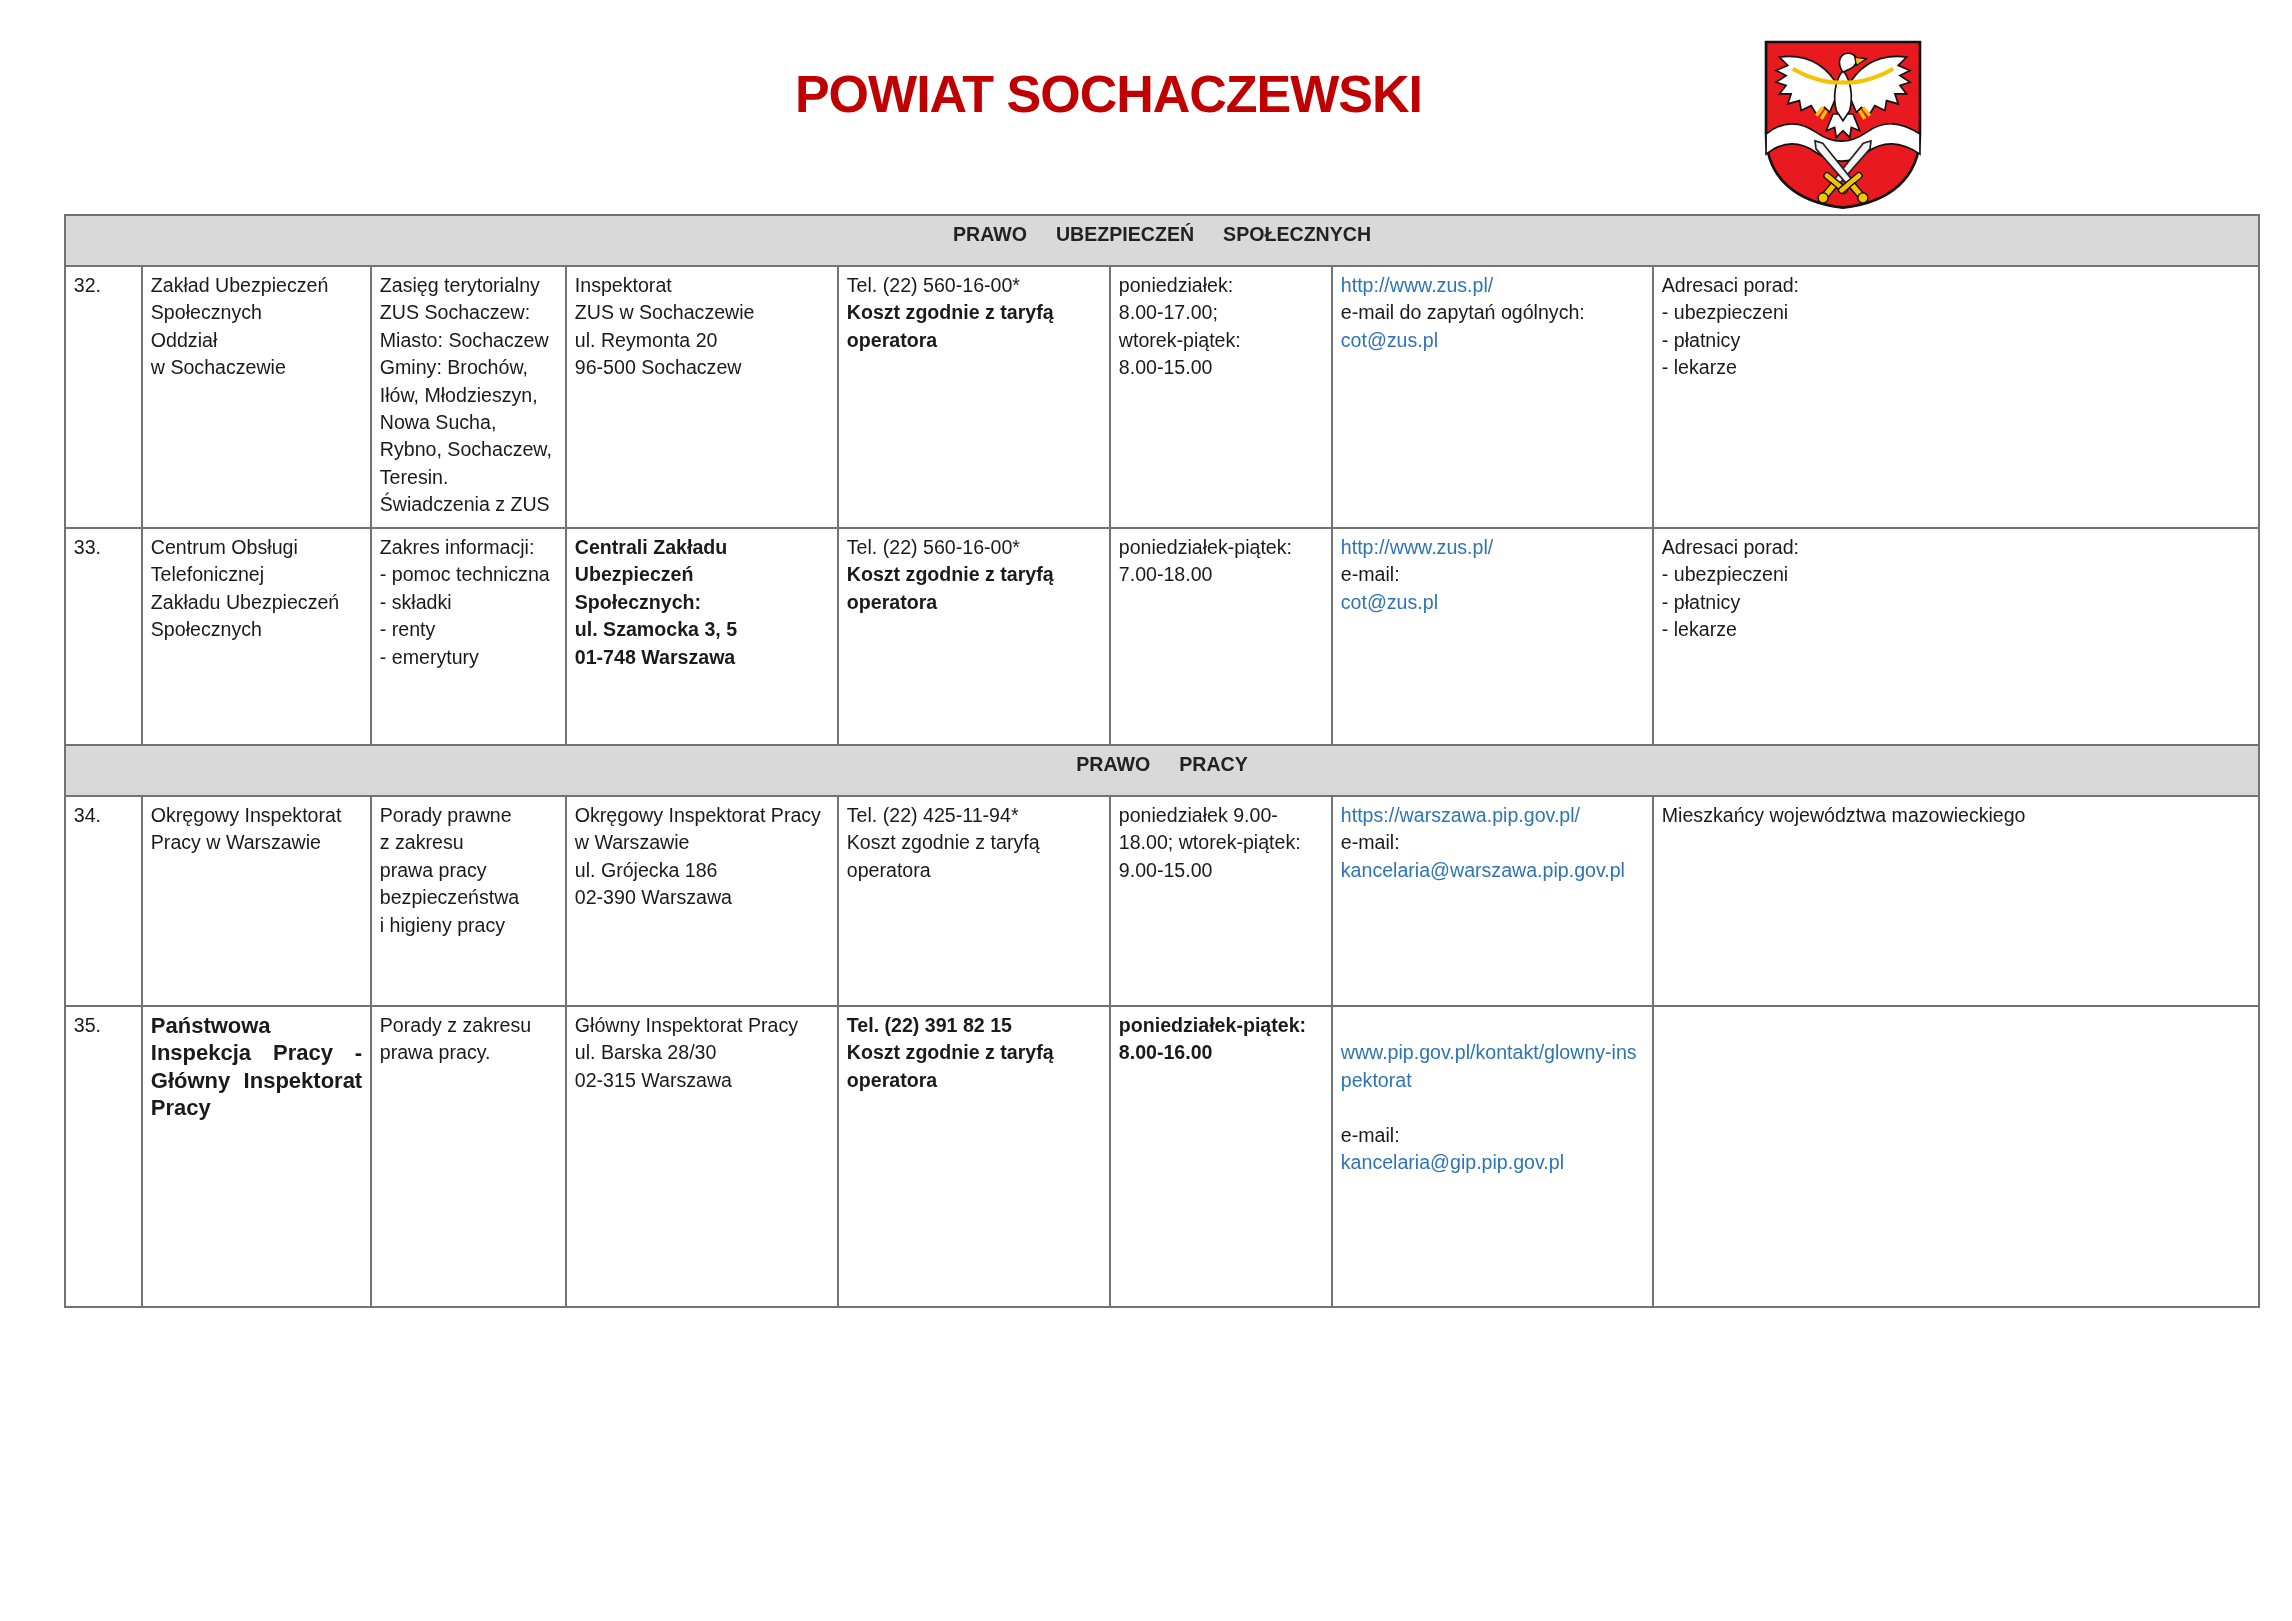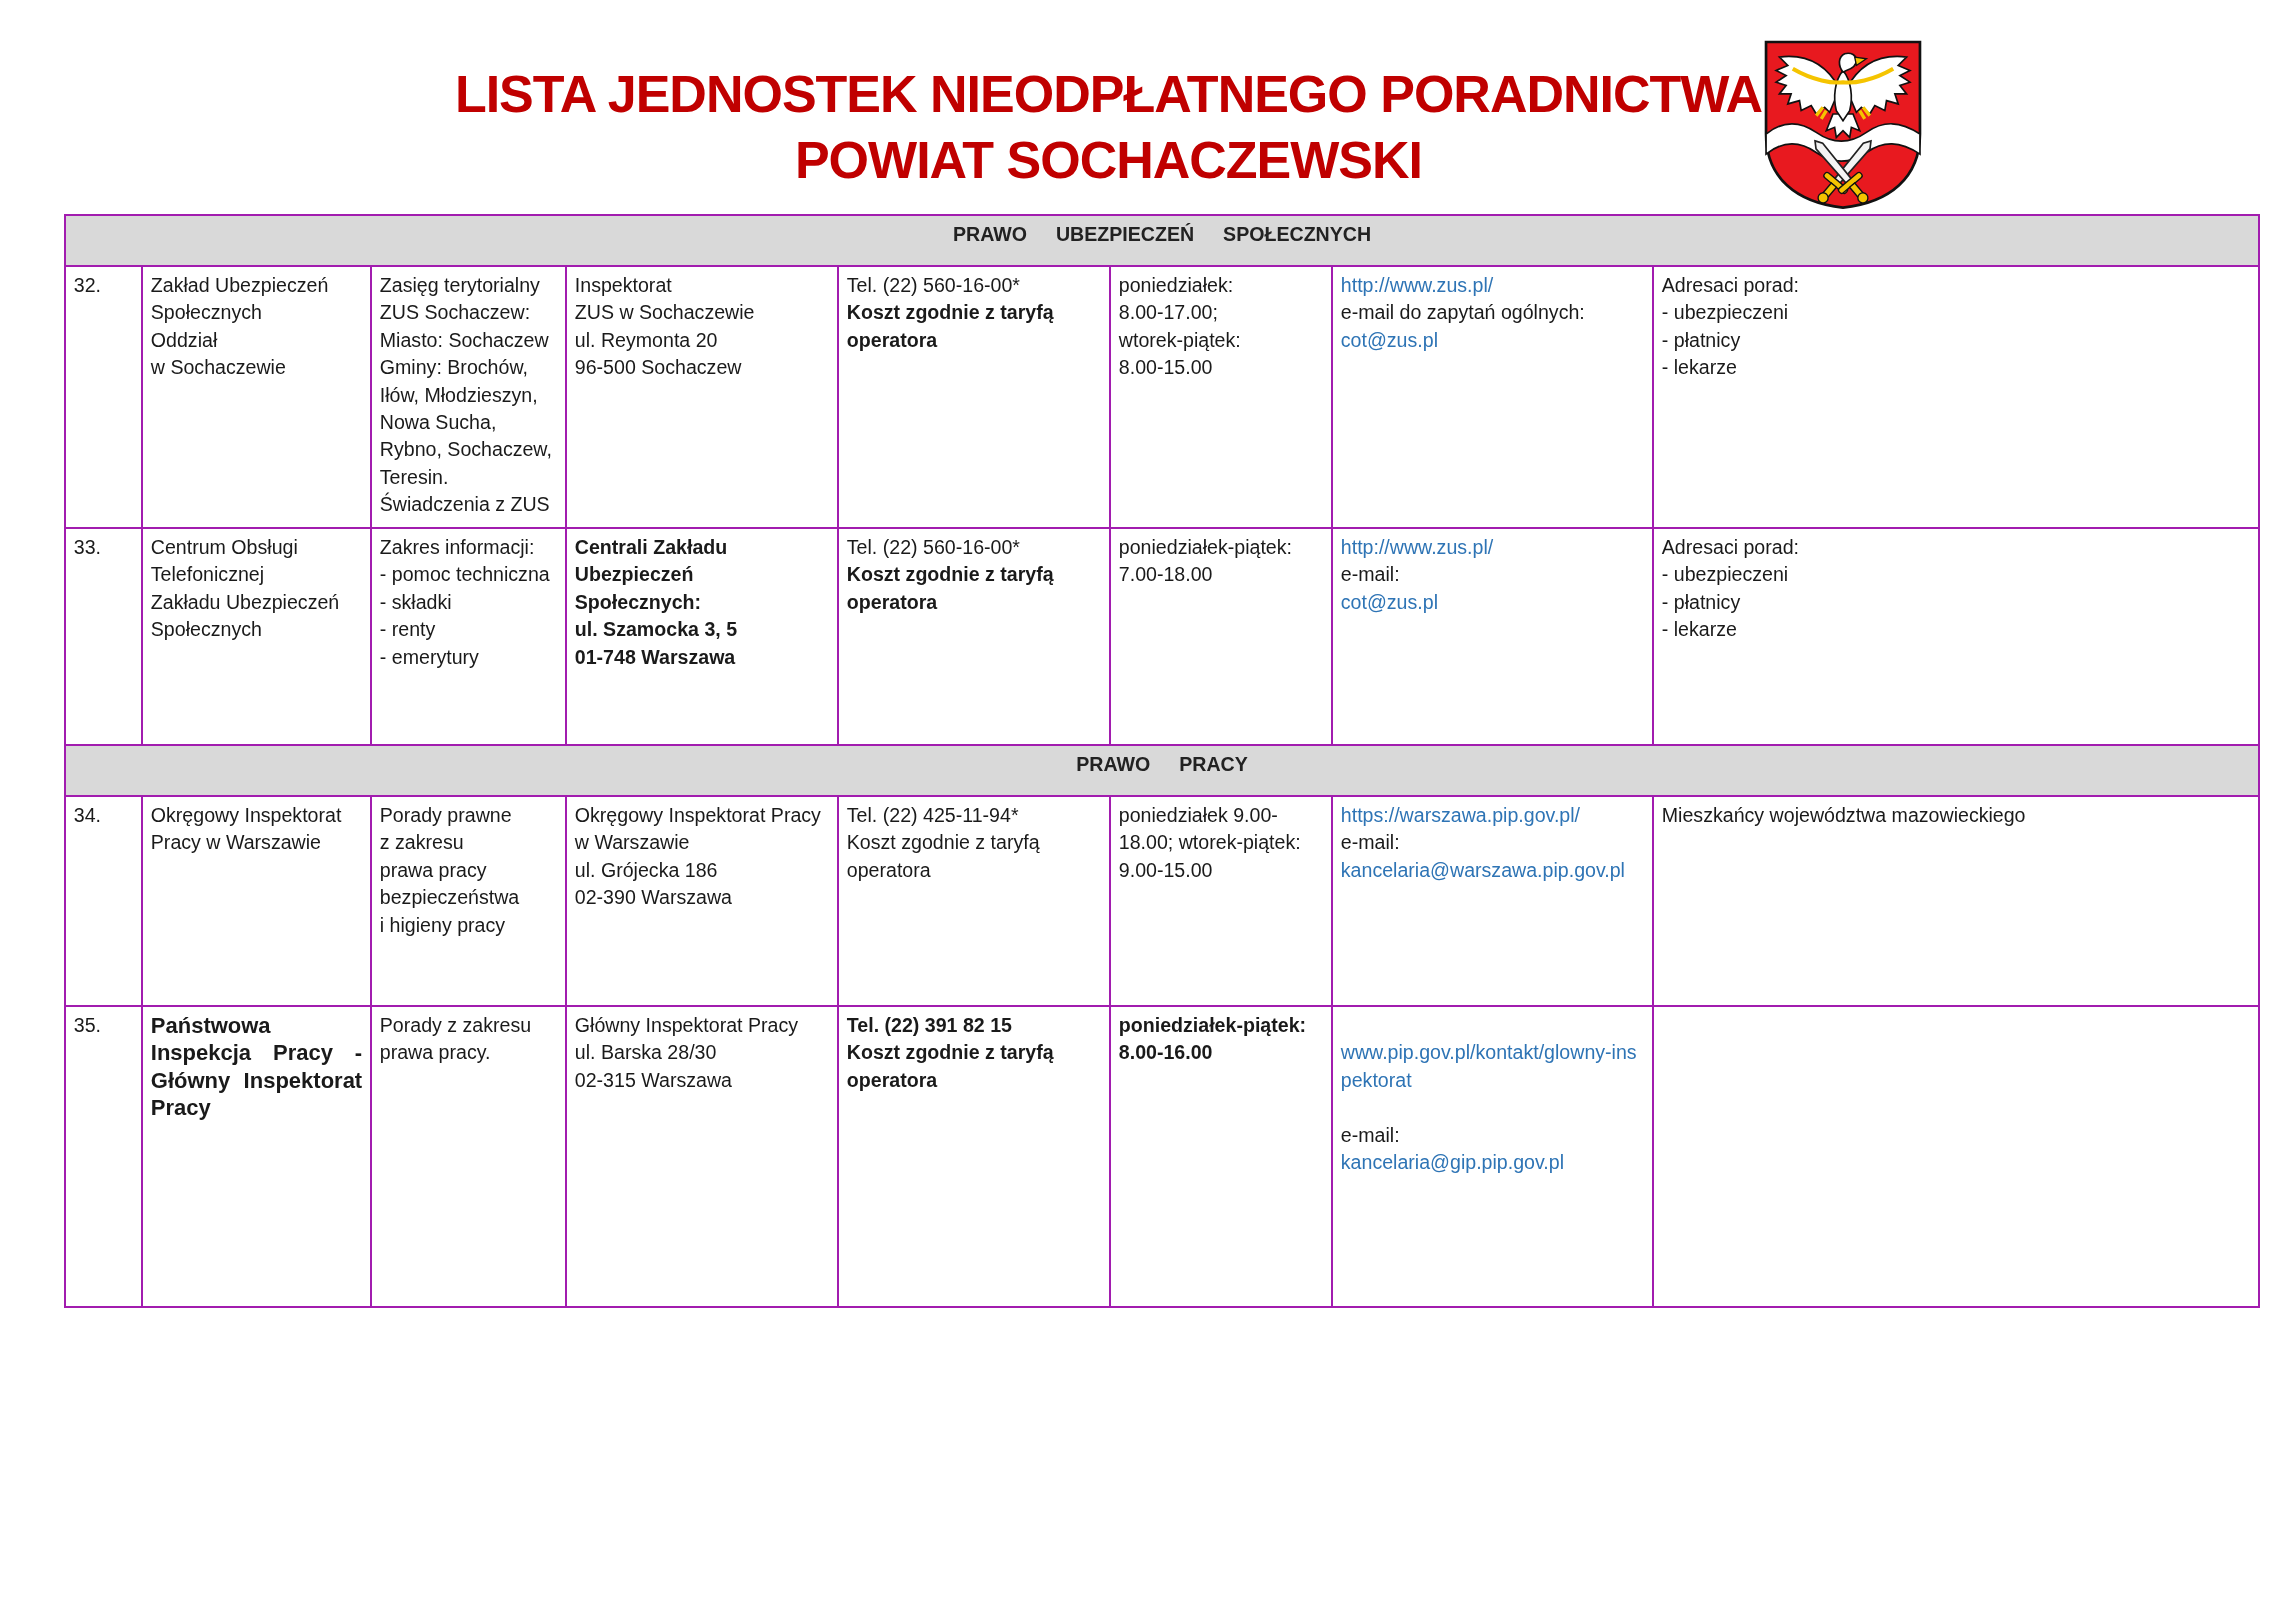--- a/index.html
+++ b/index.html
@@ -25,21 +25,21 @@
   .goldpart  { fill: var(--gold, #F5C400); stroke: #111; stroke-width: 0.8; }
   .goldline  { fill: none; stroke: var(--gold, #F5C400); stroke-width: 2.4; }
   .blade { fill: #f4f4f4; stroke: #222; stroke-width: 1; }
 
   table.units {
     position: absolute; left: 64px; top: 214px; width: 2195px;
     border-collapse: collapse; table-layout: fixed;
     border: 2.9px solid #3d3d3d;
   }
   table.units td {
-    border: 2px solid #a21caf;
+    border: 2px solid #737373;
     vertical-align: top;
     padding: 4.9px 7.8px;
     font-size: 19.6px;
     line-height: 27.4px;
     overflow: hidden;
   }
   td.section {
     background: var(--section-bg, #D9D9D9);
     text-align: center;
     font-weight: bold;
@@ -54,21 +54,20 @@
   .line.wrap { white-space: normal; word-break: break-all; }
   .b { font-weight: bold; }
   .link { color: var(--link-blue, #2E74B5); cursor: pointer; }
   .para { white-space: normal; }
   .para.just { text-align: justify; font-size: 22px; }
 </style>
 </head>
 <body style="--title-red: #C00000; --link-blue: #2E74B5; --section-bg: #D9D9D9; --shield-red: #E8191F; --gold: #F5C400;">
 
 <div class="titles">
-  <div class="title-line">LISTA JEDNOSTEK NIEODPŁATNEGO PORADNICTWA</div>
   <div class="title-line">POWIAT SOCHACZEWSKI</div>
 </div>
 
 <div class="crest">
   <svg viewBox="0 0 100 104">
     <path class="shield" d="M4,3 H96 V58 C96,84 78,99 50,102 C22,99 4,84 4,58 Z"></path>
     <path class="whitepart" d="M4,58 C14,50 24,50 34,57 C44,64 54,64 64,57 C74,50 84,50 96,58 L96,70 C84,62 74,62 64,69 C54,76 44,76 34,69 C24,62 14,62 4,70 Z"></path>
     <g>
       <path class="whitepart" d="M48,31 C40,16 28,10 12,12 L17,17 L10,20 L16,23 L10,27 L16,29 L12,34 L19,34 L17,40 L24,38 L25,44 L31,41 L34,46 L39,42 L42,45 Z"></path>
       <path class="whitepart" d="M52,31 C60,16 72,10 88,12 L83,17 L90,20 L84,23 L90,27 L84,29 L88,34 L81,34 L83,40 L76,38 L75,44 L69,41 L66,46 L61,42 L58,45 Z"></path>

